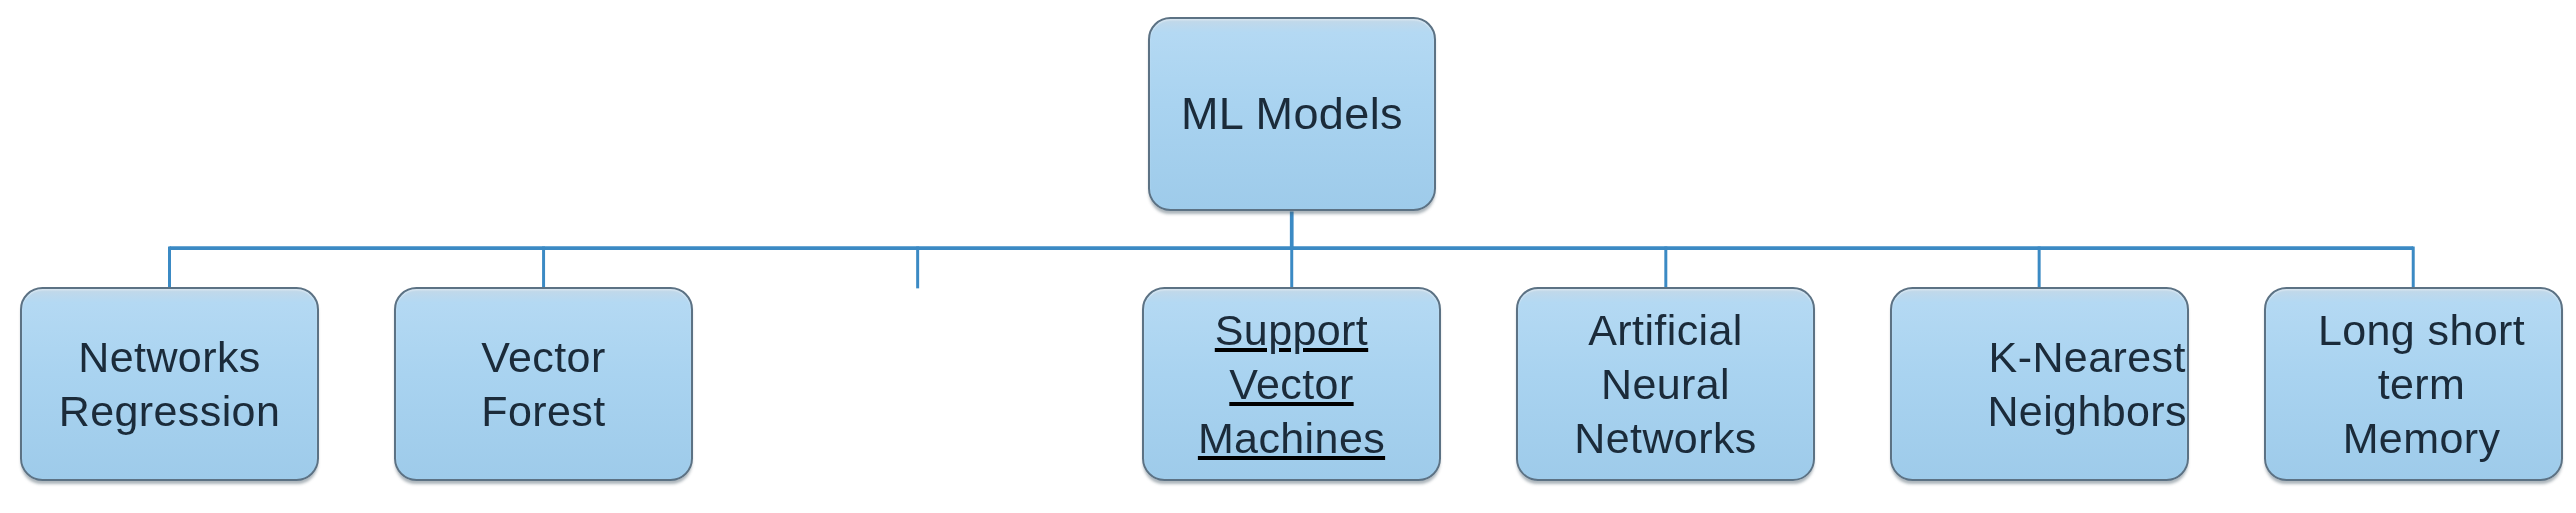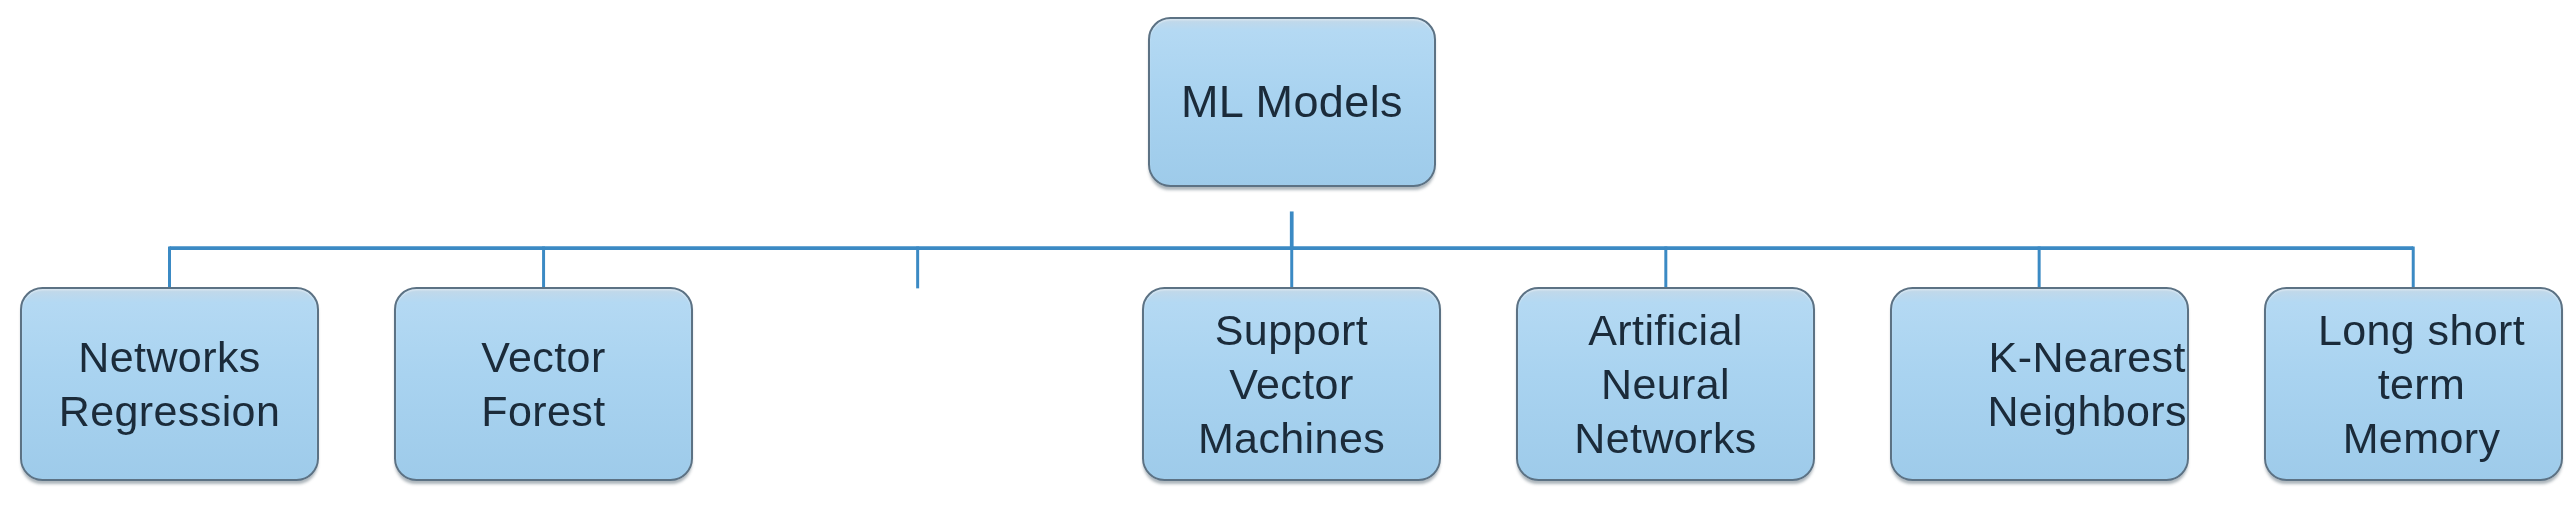--- a/index.html
+++ b/index.html
@@ -40,35 +40,35 @@
     white-space: pre-line;
     color: #1b2b3a;
     font-size: 43px;
     line-height: 1.26;
     letter-spacing: 0.4px;
   }
   .root-node {
     left: 1148px;
     top: 17px;
     width: 288px;
-    height: 170px;
+    height: 194px;
   }
   .root-node .node-label {
     font-size: 45px;
   }
   .child-node {
     top: 287px;
     width: 299px;
     height: 194px;
   }
   .c0 { left: 20px;   }
   .c1 { left: 394px;  }
   .c2 { left: 768px; }
-  .c3 { left: 1142px; }
-  .c4 { left: 1516px; }
+  .c3 { left: 1142px; text-decoration: underline; }
+  .c4 { left: 1516px; border-radius: 22px; }
   .c5 { left: 1890px; justify-content: flex-end; }
   .c6 { left: 2264px; padding-left: 16px; }
 </style>
 </head>
 <body>
 
 <div class="canvas">
 
   <svg class="connectors" viewBox="0 0 3450 688" xmlns="http://www.w3.org/2000/svg">
 

